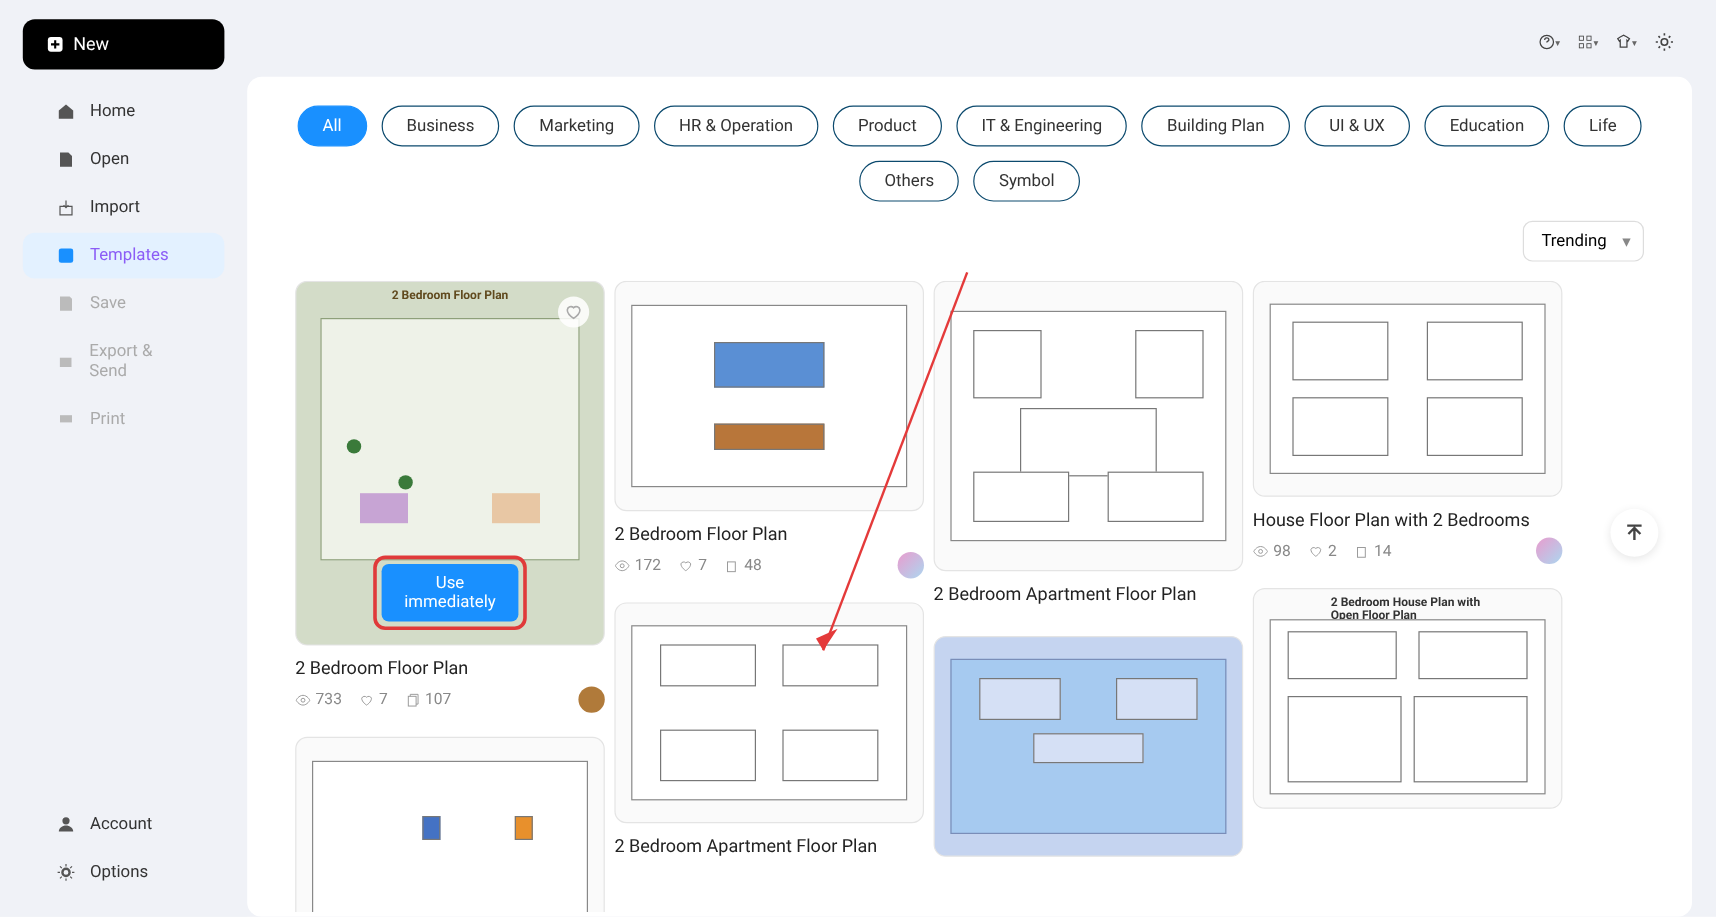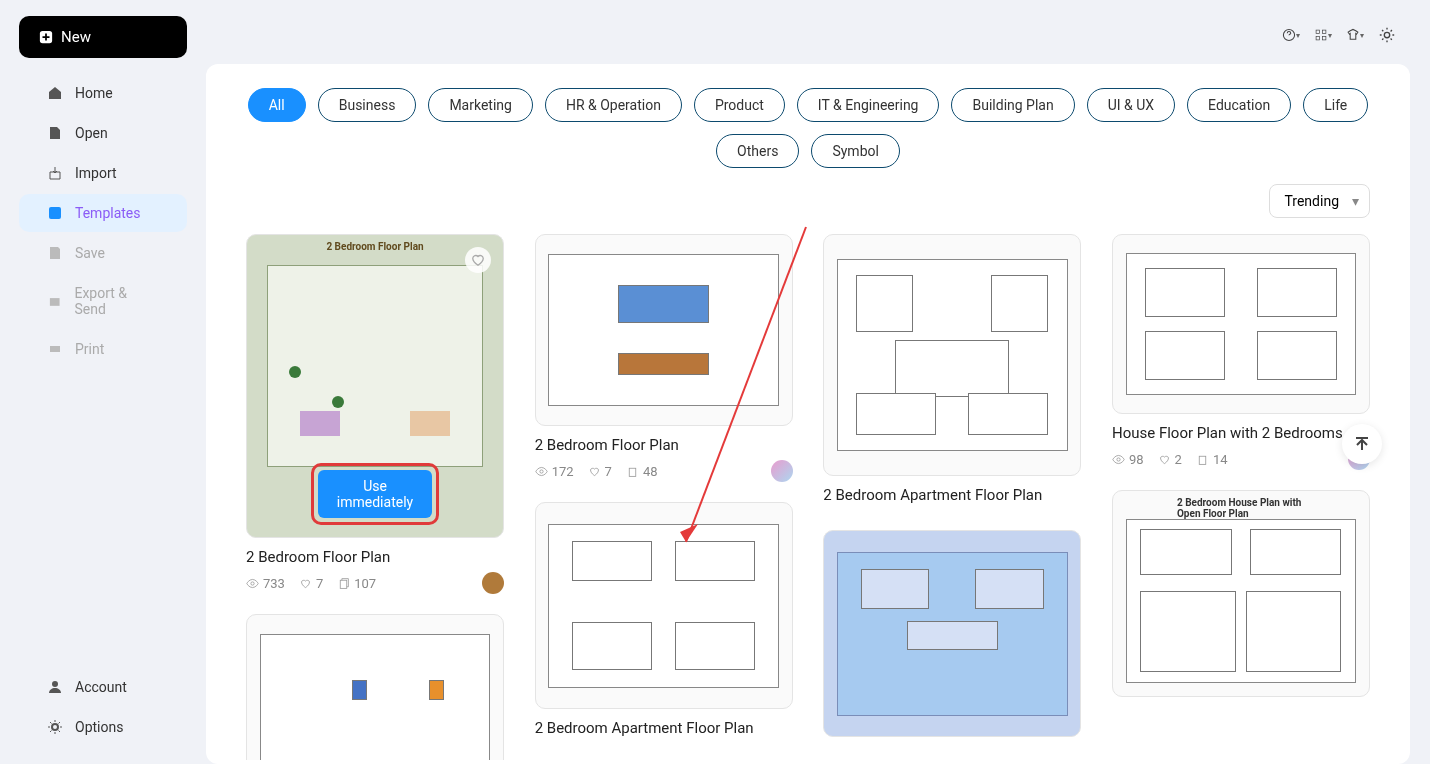--- a/index.html
+++ b/index.html
@@ -26,21 +26,21 @@
 
 .sort-row { display: flex; justify-content: flex-end; margin-bottom: 16px; padding-right: 16px; text-align: right; }
 .sort-select { padding: 8px 30px 8px 14px; border: 1px solid #ddd; border-radius: 8px; font-size: 14px; background: #fff; cursor: pointer; position: relative; }
 .sort-select::after { content: '▾'; position: absolute; right: 10px; color: #888; }
 .template-card { width: 258px; display: flex; flex-direction: column; }
 .thumb { width: 258px; border: 1px solid #e4e4e4; border-radius: 10px; background: #fafafa; position: relative; overflow: hidden; display: flex; align-items: center; justify-content: center; }
 .thumb.h1 { height: 304px; }
 .thumb.h2 { height: 192px; }
 .thumb.h3 { height: 242px; }
 .thumb.h4 { height: 180px; }
-.thumb.h5 { height: 207px; }
+.thumb.h5 { height: 184px; }
 
 .floorplan-preview { width: 90%; height: 80%; background: #fff; border: 1px solid #888; position: relative; }
 .fp-blue { background: #a6caf0; }
 .fp-room { position: absolute; border: 1px solid #777; background: #fff; }
 .fp-title { position: absolute; top: 6px; left: 50%; transform: translateX(-50%); font-size: 10px; font-weight: bold; color: #604a1e; }
 
 .heart-btn { position: absolute; top: 12px; right: 12px; width: 26px; height: 26px; border-radius: 50%; background: rgba(255,255,255,0.85); display: flex; align-items: center; justify-content: center; }
 .use-btn-wrap { border: 3px solid #e03a3a; border-radius: 10px; padding: 4px; position: absolute; bottom: 12px; left: 50%; transform: translateX(-50%); }
 .use-btn-inner { background: #1990ff; color: #fff; border: none; border-radius: 6px; padding: 8px 16px; font-size: 14px; cursor: pointer; }
 
@@ -48,21 +48,21 @@
 .card-meta { display: flex; align-items: center; gap: 14px; font-size: 13px; color: #888; }
 .meta-item { display: flex; align-items: center; gap: 4px; }
 .meta-item svg { width: 13px; height: 13px; }
 .avatar { width: 22px; height: 22px; border-radius: 50%; margin-left: auto; }
 
 .scroll-top { position: absolute; right: 28px; top: 360px; width: 40px; height: 40px; border-radius: 50%; background: #fff; box-shadow: 0 2px 8px rgba(0,0,0,0.1); display: flex; align-items: center; justify-content: center; cursor: pointer; }
 
 .annotation-arrow { position: absolute; top: 158px; left: 470px; width: 140px; height: 330px; pointer-events: none; z-index: 10; }
 
 .column { display: flex; flex-direction: column; gap: 20px; }
-.columns-wrap { display: flex; gap: 22px; padding: 0 16px; height: calc(100% - 150px); overflow: hidden; justify-content: space-between; }
+.columns-wrap { display: flex; gap: 8px; padding: 0 16px; height: calc(100% - 150px); overflow: hidden; }
 </style>
 </head>
 <body>
 
 <div class="sidebar">
   <button class="new-btn">
     <svg viewBox="0 0 16 16">
         <rect x="1" y="1" width="14" height="14" rx="3" fill="#fff"></rect>
         <path d="M8 4v8M4 8h8" stroke="#000" stroke-width="2"></path>
       </svg>

